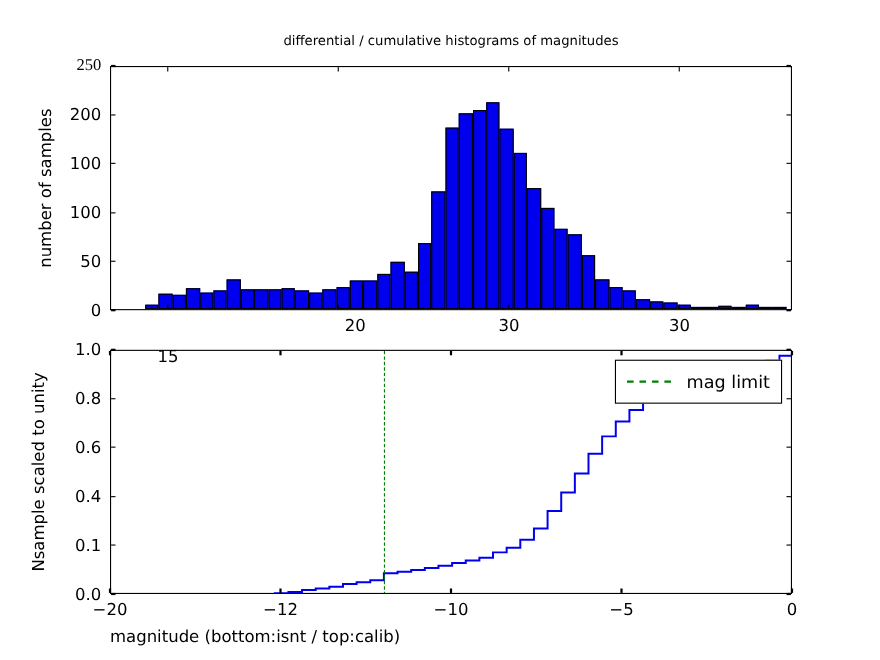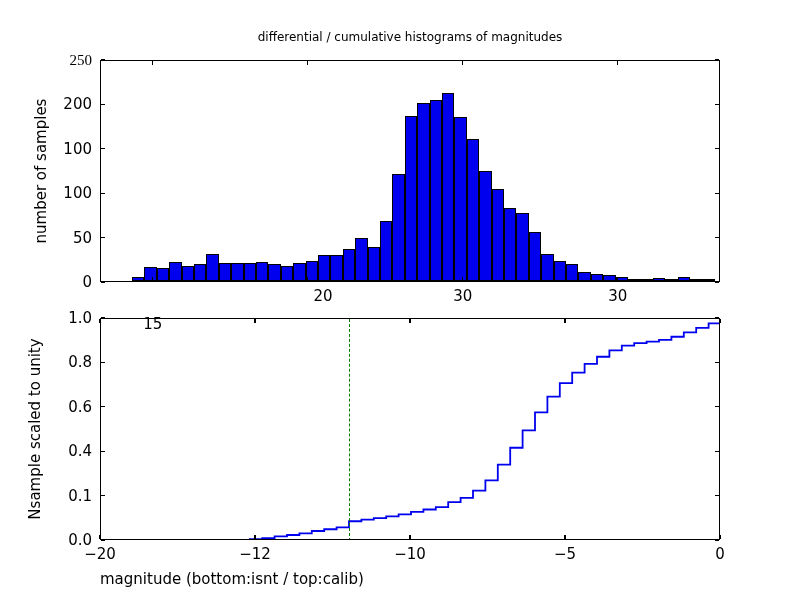--- a/index.html
+++ b/index.html
@@ -204,20 +204,24 @@
   <div class="ylabel" id="ylabel-bottom">Nsample scaled to unity</div>
 
   <div class="axes" id="axes-bottom">
     <div class="plot-area" id="bottom-plot-area">
       <svg id="cdf-svg" width="620" height="222" viewBox="0 0 620 222" preserveAspectRatio="none">
         <polyline id="cdf-line" fill="none" stroke="#0000ee" stroke-width="1.8" points="0.00,222.00 136.40,222.00 136.40,221.56 148.80,221.56 148.80,220.22 161.20,220.22 161.20,219.11 173.60,219.11 173.60,217.34 186.00,217.34 186.00,216.01 198.40,216.01 198.40,214.45 210.80,214.45 210.80,212.01 223.20,212.01 223.20,210.23 235.60,210.23 235.60,208.46 248.00,208.46 248.00,202.24 260.40,202.24 260.40,200.69 272.80,200.69 272.80,199.13 285.20,199.13 285.20,197.36 297.60,197.36 297.60,195.36 310.00,195.36 310.00,192.92 322.40,192.92 322.40,190.48 334.80,190.48 334.80,188.03 347.20,188.03 347.20,183.15 359.60,183.15 359.60,178.93 372.00,178.93 372.00,171.61 384.40,171.61 384.40,161.39 396.80,161.39 396.80,145.63 409.20,145.63 409.20,128.76 421.60,128.76 421.60,111.44 434.00,111.44 434.00,93.46 446.40,93.46 446.40,77.70 458.80,77.70 458.80,64.16 471.20,64.16 471.20,53.72 483.60,53.72 483.60,44.84 496.00,44.84 496.00,37.74 508.40,37.74 508.40,31.30 520.80,31.30 520.80,26.64 533.20,26.64 533.20,24.20 545.60,24.20 545.60,22.64 558.00,22.64 558.00,20.87 570.40,20.87 570.40,17.76 582.80,17.76 582.80,13.32 595.20,13.32 595.20,8.88 607.60,8.88 607.60,4.44 620.00,4.44 620.00,0.00"></polyline>
       </svg>
       <div class="vline-maglimit" id="maglimit-line" style="left: 248px; height: 222px; border-left-color: rgb(0, 127, 0);"></div>
     </div>
 
+    <div class="legend-box" id="legend-box" style="right: 8px; top: 8px; height: 40px;">
+      <span class="legend-swatch" style="border-top-color: rgb(0, 127, 0);"></span>
+      <span class="legend-label">mag limit</span>
+    </div>
   </div>
 
   <div class="xlabel">magnitude (bottom:isnt / top:calib)</div>
 
 <div class="tickmark tick-y" style="left: 101px; top: 281.4px;"></div>
     <div class="tickmark tick-y-right" style="left: 715px; top: 281.4px;"></div>
     <div class="tick-label-y" style="left: 40px; width: 52px; top: 282px;">0</div>
     <div class="tickmark tick-y" style="left: 101px; top: 237px;"></div>
     <div class="tickmark tick-y-right" style="left: 715px; top: 237px;"></div>
     <div class="tick-label-y" style="left: 40px; width: 52px; top: 237.6px;">50</div>

